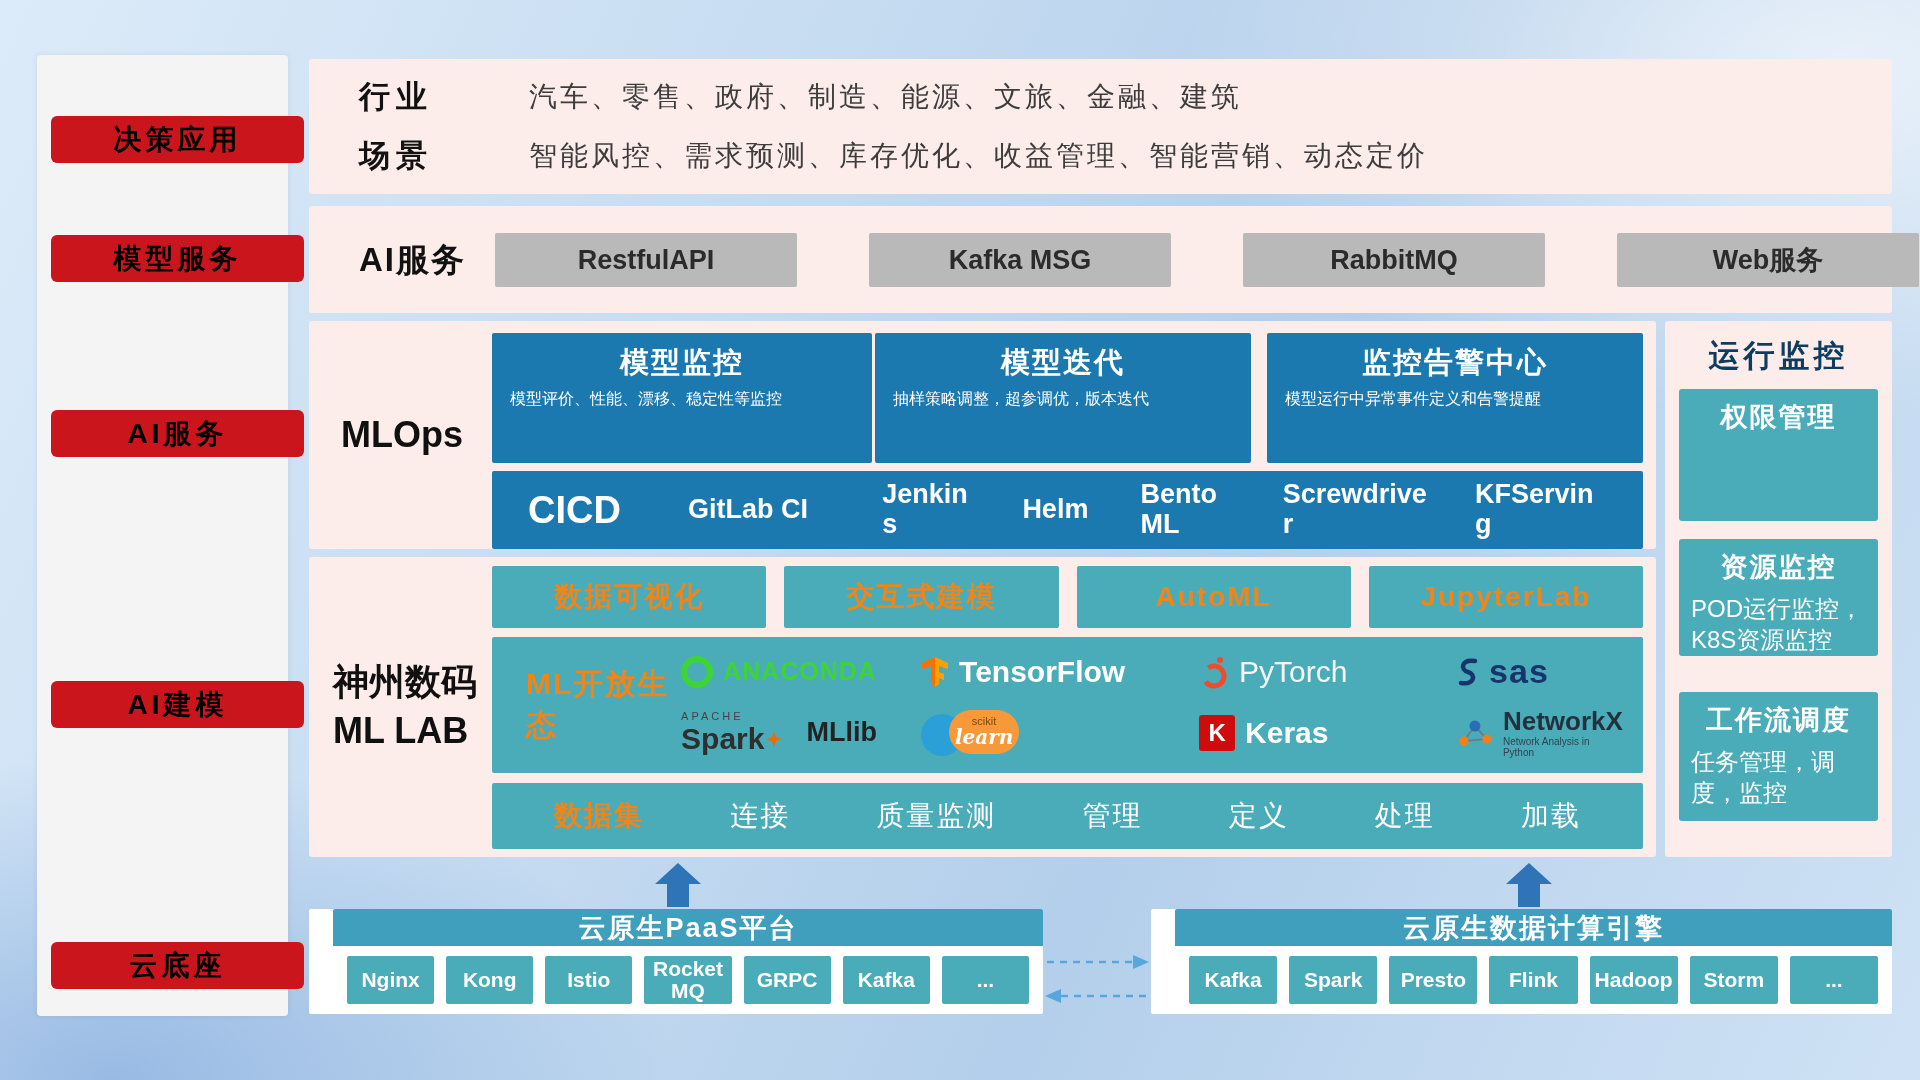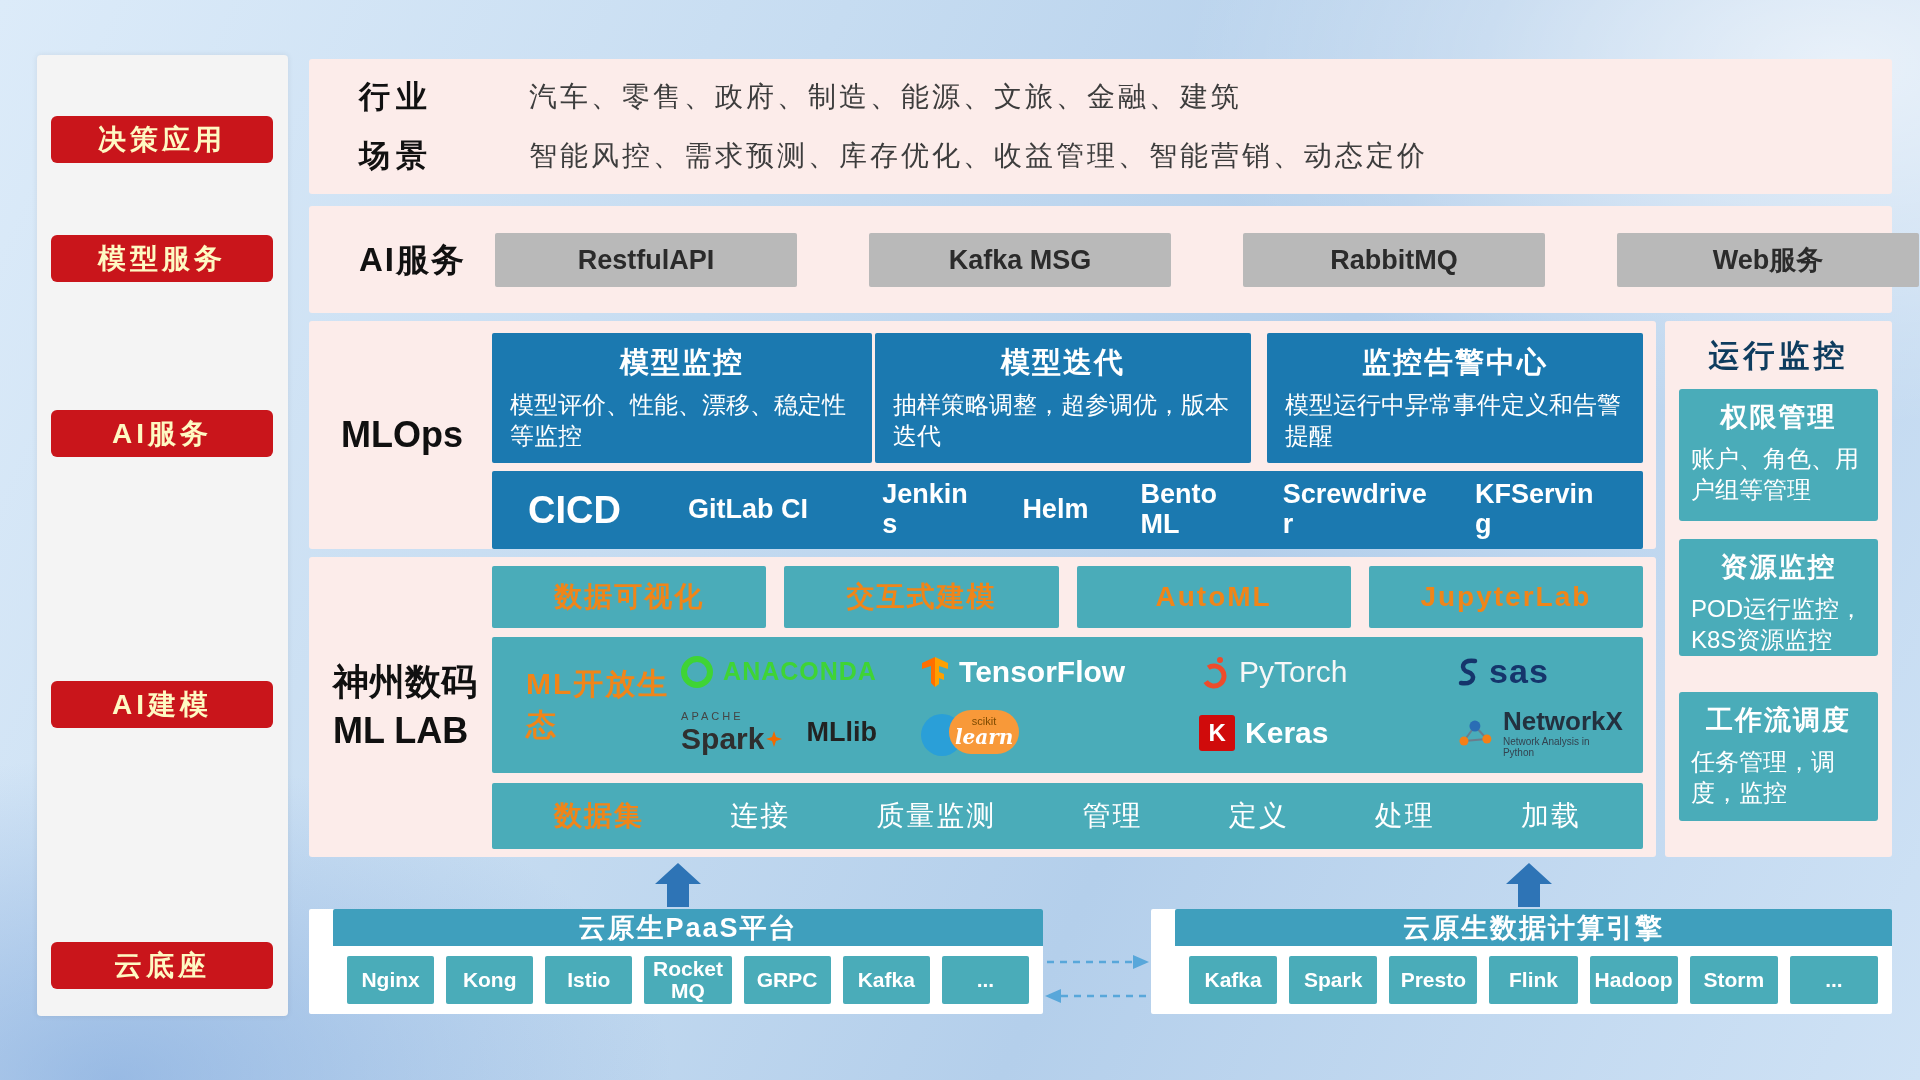--- a/index.html
+++ b/index.html
@@ -9,21 +9,21 @@
   html,body{margin:0;padding:0;}
   body{font-family:"Liberation Sans","DejaVu Sans",sans-serif;}
   .canvas{position:relative;width:1920px;height:1080px;overflow:hidden;
     background:
       radial-gradient(ellipse 900px 520px at 6% 100%, rgba(110,155,215,0.55), transparent 62%),
       radial-gradient(ellipse 1100px 600px at 96% 6%, rgba(255,255,255,0.65), transparent 60%),
       linear-gradient(115deg,#dcebf9 0%,#c6dcf1 35%,#b4cfeb 62%,#cfe2f5 100%);
   }
   
   .sidebar{position:absolute;left:37px;top:55px;width:251px;height:961px;background:#f4f4f4;border-radius:4px;box-shadow:0 0 6px rgba(0,0,0,0.08);}
-  .side-btn{position:absolute;left:14px;width:222px;height:47px;background:var(--red);color:#fef9c3;
+  .side-btn{position:absolute;left:14px;width:253px;height:47px;background:var(--red);color:#000000;
     font-weight:bold;font-size:28px;letter-spacing:4px;display:flex;align-items:center;justify-content:center;border-radius:6px;}
   .sb0{top:61px}.sb1{top:180px}.sb2{top:355px}.sb3{top:626px}.sb4{top:887px}
   
   .panel{position:absolute;background:var(--pink);border-radius:3px;box-sizing:border-box;}
   
   .row1{left:309px;top:59px;width:1583px;height:135px;display:flex;flex-direction:column;justify-content:space-around;padding:8px 20px 8px 50px;}
   .info-line{display:flex;align-items:center;}
   .info-label{width:170px;font-size:31px;font-weight:bold;color:#111;letter-spacing:6px;}
   .info-value{font-size:28px;color:#3d3d3d;letter-spacing:3px;}
   
@@ -31,21 +31,21 @@
   .ai-label{position:absolute;left:50px;top:50%;transform:translateY(-50%);font-size:33px;font-weight:bold;color:#111;letter-spacing:2px;}
   .svc-btn{position:absolute;top:27px;height:54px;width:302px;background:var(--gray);color:#2b2b2b;font-weight:bold;font-size:27px;
     display:flex;align-items:center;justify-content:center;border-radius:2px;}
   .sv0{left:186px}.sv1{left:560px}.sv2{left:934px}.sv3{left:1308px}
   
   .row3{left:309px;top:321px;width:1347px;height:228px;}
   .mlops-label{position:absolute;left:32px;top:50%;transform:translateY(-50%);font-size:36px;font-weight:bold;color:#101010;}
   .blue-card{position:absolute;top:12px;height:130px;background:var(--blue);color:#fff;border-radius:2px;}
   .bc0{left:183px;width:380px}.bc1{left:566px;width:376px}.bc2{left:958px;width:376px}
   .blue-card .ct{text-align:center;font-size:29px;font-weight:bold;margin-top:10px;letter-spacing:2px;}
-  .blue-card .cd{font-size:24px;margin:6px 18px 0;line-height:1.3;}
+  .blue-card .cd{font-size:16px;margin:6px 18px 0;line-height:1.3;}
   .cicd-bar{position:absolute;left:183px;top:150px;width:1151px;height:78px;background:var(--blue);border-radius:2px;
     display:flex;align-items:center;color:#fff;padding-left:36px;box-sizing:border-box;}
   .cicd-title{font-size:38px;font-weight:bold;width:160px;}
   .tools{flex:1;display:flex;justify-content:space-between;align-items:center;padding-right:46px;}
   .tool{font-size:27px;font-weight:600;word-break:break-all;line-height:1.1;}
   .t0{width:150px;white-space:nowrap}.t1{width:96px}.t2{width:74px;white-space:nowrap}.t3{width:98px}.t4{width:148px}.t5{width:122px}
   
   .row4{left:309px;top:557px;width:1347px;height:300px;}
   .lab-label{position:absolute;left:24px;top:50%;transform:translateY(-50%);font-size:36px;font-weight:bold;color:#101010;line-height:1.35;}
   .features{position:absolute;left:183px;top:9px;width:1151px;height:62px;display:flex;gap:18px;}
@@ -248,21 +248,20 @@
       <span class="ds-item">定义</span>
       <span class="ds-item">处理</span>
       <span class="ds-item">加载</span>
     </div>
   </div>
 
   <div class="panel monitor">
     <div class="mon-title">运行监控</div>
     <div class="mon-card mc0">
       <div class="ct">权限管理</div>
-      <div class="cd">账户、角色、用户组等管理</div>
     </div>
     <div class="mon-card mc1">
       <div class="ct">资源监控</div>
       <div class="cd">POD运行监控，K8S资源监控</div>
     </div>
     <div class="mon-card mc2">
       <div class="ct">工作流调度</div>
       <div class="cd">任务管理，调度，监控</div>
     </div>
   </div>

